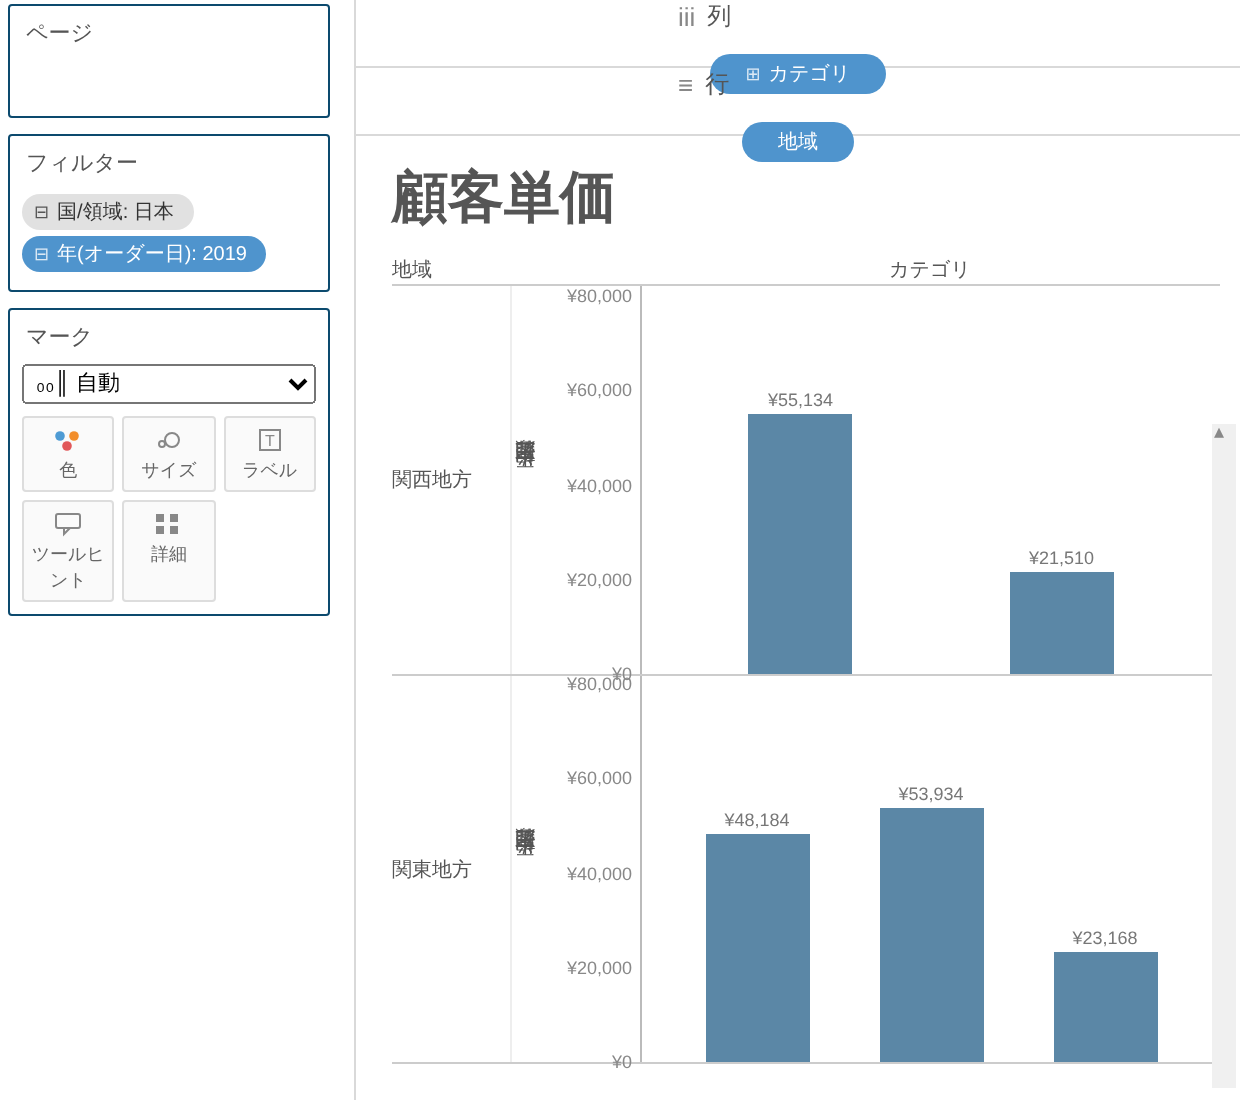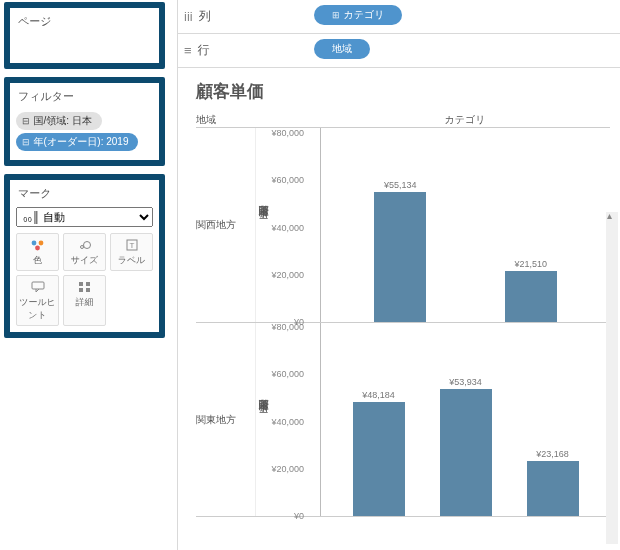--- a/index.html
+++ b/index.html
@@ -14,21 +14,21 @@
     overflow: hidden;
     display: flex;
   }
   .left-col {
     width: 178px;
     display: flex;
     flex-direction: column;
     border-right: 1px solid #d9d9d9;
   }
   .panel {
-    border: 6px solid #0c4a6e;
+    border: 1px solid #0c4a6e;
     margin: 2px 12px 6px 4px;
     background: #fff;
     border-radius: 2px;
   }
   .panel-title {
     padding: 6px 8px;
     font-size: 11px;
     color: #555;
   }
   .pill-row { padding: 2px 6px 6px 6px; }
@@ -82,39 +82,40 @@
     display: flex;
     flex-direction: column;
   }
   .shelf {
     display: flex;
     align-items: center;
     border-bottom: 1px solid #d9d9d9;
     height: 34px;
     padding: 0 6px;
     gap: 10px;
+    flex-direction: column;
   }
   .shelf-label {
     width: 120px;
     display: flex;
     align-items: center;
     gap: 6px;
     font-size: 12px;
     color: #555;
   }
   .shelf-label .glyph { font-size: 13px; color: #888; }
   .shelf .pill { font-size: 10px; padding: 3px 18px; border-radius: 12px; }
   .viz {
     flex: 1;
     position: relative;
     padding: 8px 10px 0 18px;
     overflow: hidden;
   }
   .viz-title {
-    font-size: 17px;
+    font-size: 28px;
     font-weight: bold;
     color: #555;
     margin: 4px 0 10px 0;
   }
   .headers {
     display: flex;
     font-size: 10px;
     color: #555;
   }
   .row-hdr { width: 60px; }
@@ -145,21 +146,21 @@
     color: #555;
     transform: rotate(180deg);
   }
   .y-ticks {
     width: 48px;
     position: relative;
     font-size: 9px;
     color: #888;
     text-align: right;
   }
-  .y-ticks div { position: absolute; right: 16px; transform: translateY(-50%); }
+  .y-ticks div { position: absolute; right: 4px; transform: translateY(-50%); }
   .plot {
     flex: 1;
     border-left: 1px solid #bbb;
     position: relative;
     display: flex;
     align-items: flex-end;
     justify-content: space-around;
     padding: 6px 14px 0 14px;
   }
   .bar-wrap {

